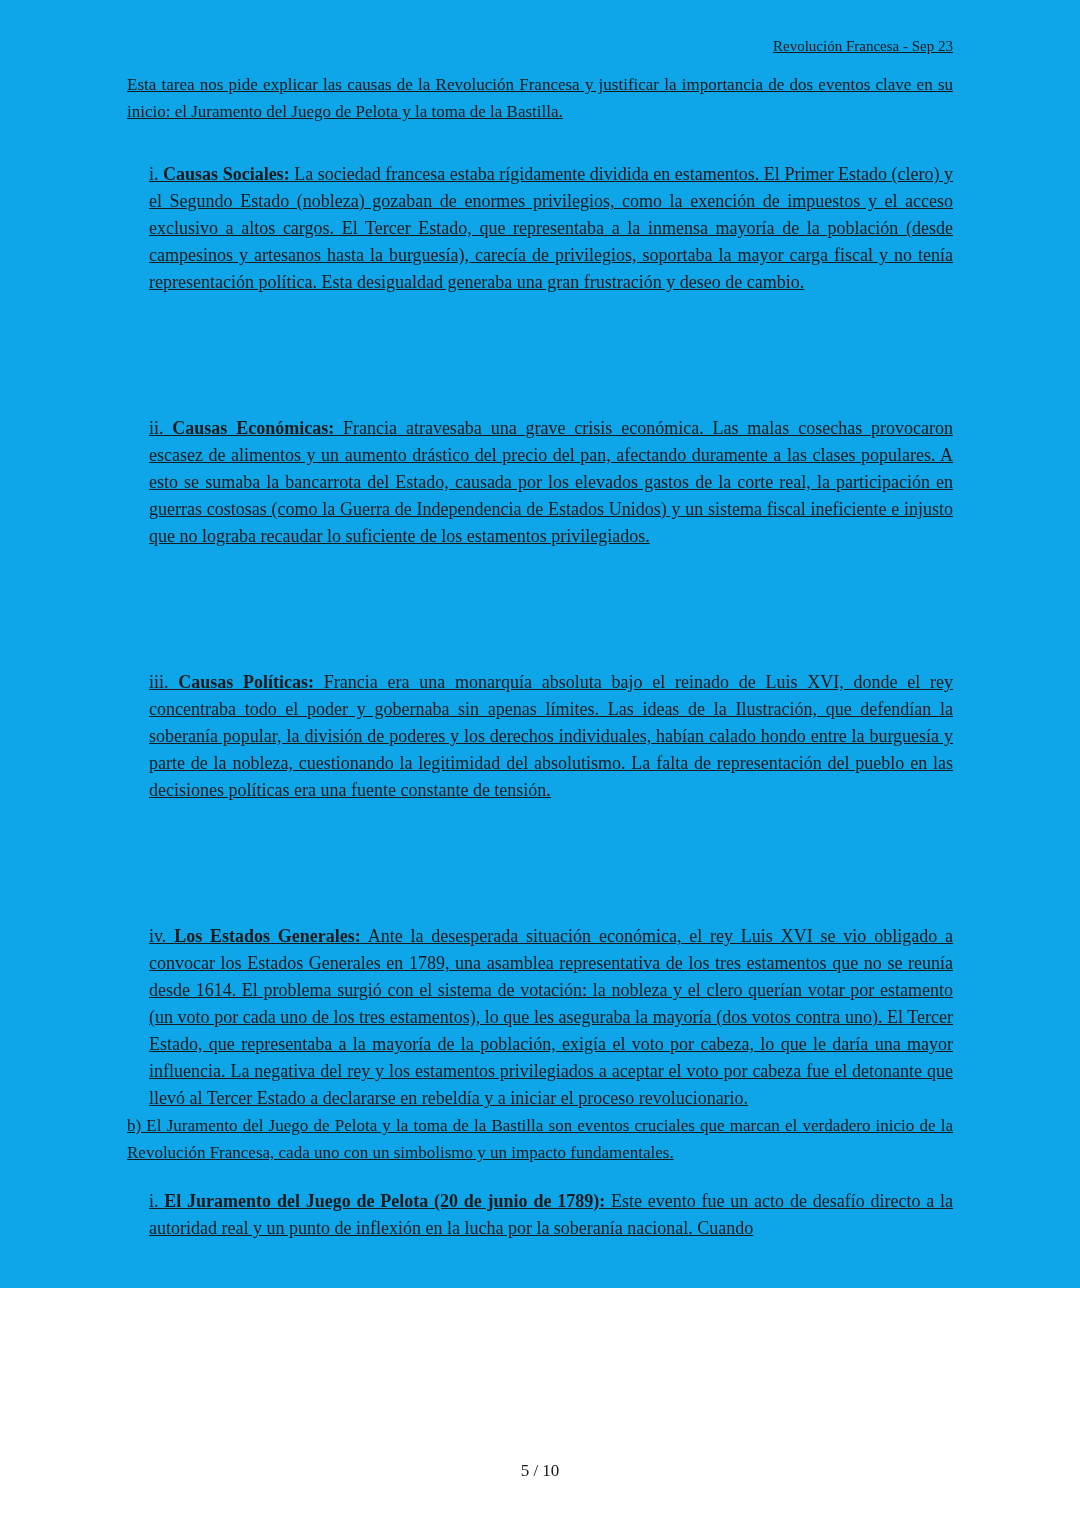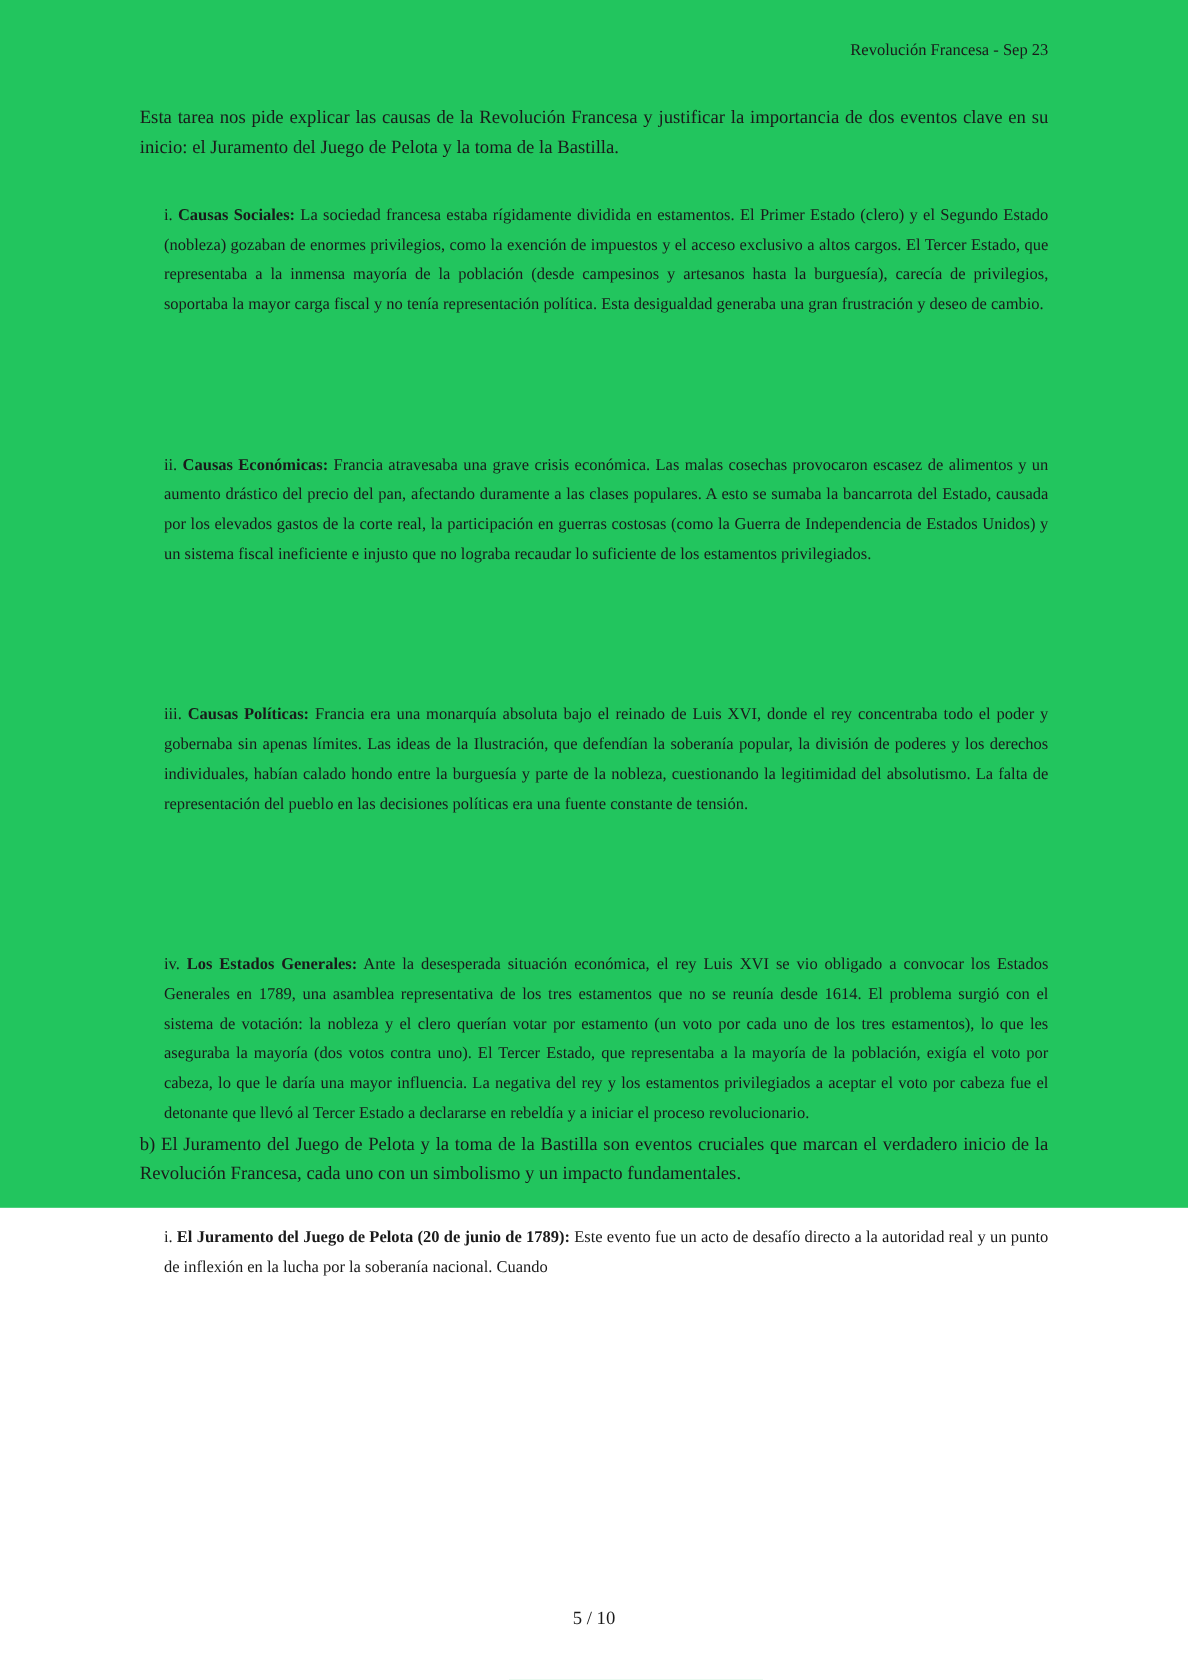--- a/index.html
+++ b/index.html
@@ -5,50 +5,51 @@
   * { margin: 0; padding: 0; box-sizing: border-box; }
   html, body { background: #ffffff; }
   body {
     width: 1080px; height: 1527px;
     font-family: "Liberation Serif", "DejaVu Serif", serif;
     color: #1a1a1a;
     overflow: hidden;
   }
   .page {
     position: relative;
-    width: 1080px; height: 1098px;
-    background: #22c55e;
+    width: 1080px; height: 1288px;
+    background: #0ea5e9;
     padding: 36px 127px 0 127px;
+    text-decoration: underline;
   }
   .header {
     text-align: right;
     font-size: 15px;
     line-height: 20px;
   }
   .title {
     margin-top: 66px;
     font-size: 23px;
     line-height: 30px;
     font-weight: bold;
     letter-spacing: 0.2px;
   }
   .para {
     font-size: 17px;
     line-height: 27px;
     text-align: justify;
     text-justify: inter-word;
   }
-  .intro  { margin-top: 37px; }
+  .intro  { margin-top: 15px; }
   .para-a { margin-top: 8px; }
   .para-b { }
   .list { margin-left: 22px; }
   .list-a { margin-top: 36px; }
-  .list-b { margin-top: 32px; }
+  .list-b { margin-top: 22px; }
   .item {
-    font-size: 15px;
+    font-size: 18px;
     line-height: 27px;
     text-align: justify;
     text-justify: inter-word;
   }
   .item + .item { margin-top: 119px; }
   .item strong { font-weight: bold; }
   .footer {
     position: absolute;
     left: 0; right: 0;
     top: 1459px;

